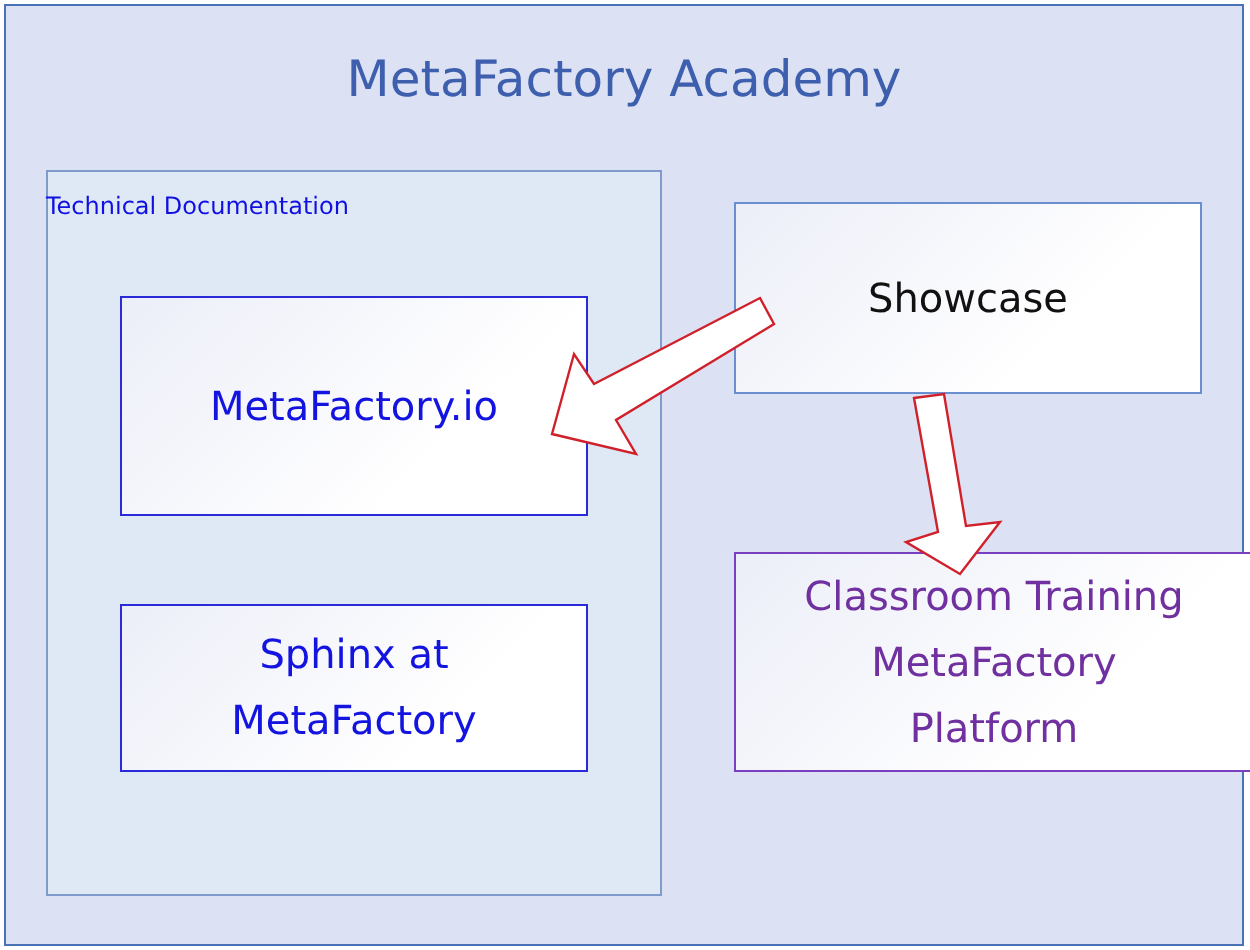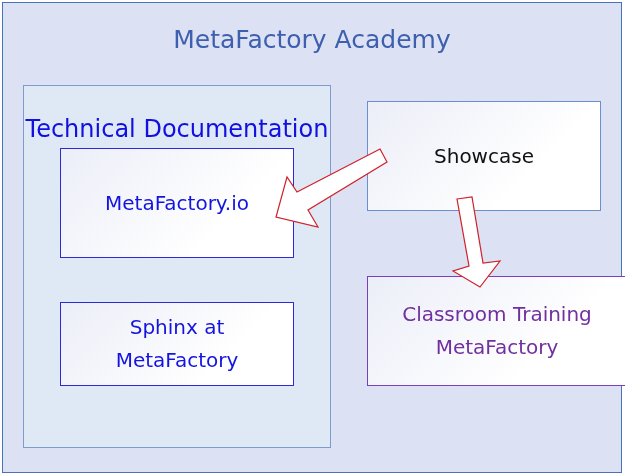--- a/index.html
+++ b/index.html
@@ -6,28 +6,28 @@
     body { width: 625px; height: 475px; position: relative; overflow: hidden;
            font-family: "DejaVu Sans", "Liberation Sans", sans-serif; }
     .box { position: absolute; box-sizing: border-box; display: flex;
            align-items: center; justify-content: center; text-align: center; }
     #outer { left: 2px; top: 2px; width: 620px; height: 471px;
              background: #dce1f3; border: 1.5px solid #4a72b8; }
     #outer-title { position: absolute; left: 2px; top: 12px; width: 620px; text-align: center;
                    font-size: 25px; color: #3e5fae; margin-top: 13px; }
     #techdoc { left: 23px; top: 85px; width: 308px; height: 363px;
                background: #dfe8f5; border: 1.5px solid #7e9bcc; }
-    #techdoc-title { position: absolute; left: 23px; top: 96px; width: 308px; text-align: center;
-                     font-size: 24px; color: #1010e0; margin-top: 19px; }
+    #techdoc-title { position: absolute; left: 23px; top: 96px; width: 308px; 
+                     font-size: 12px; color: #1010e0; }
     .inner-white { background: linear-gradient(135deg, #eceef8 0%, #ffffff 70%); }
     #mfio { left: 60px; top: 148px; width: 234px; height: 110px; border: 1.5px solid #2a2ad8;
             color: #1414e0; font-size: 20px; text-align: right; }
     #sphinx { left: 60px; top: 302px; width: 234px; height: 84px; border: 1.5px solid #2a2ad8;
               color: #1414e0; font-size: 20px; line-height: 33px; }
-    #showcase { left: 367px; top: 101px; width: 234px; height: 110px; border: 1.5px solid #6a8fd0;
+    #showcase { left: 367px; top: 101px; width: 234px; height: 96px; border: 1.5px solid #6a8fd0;
                 color: #111111; font-size: 20px; line-height: 33px; }
     #classroom { left: 367px; top: 276px; width: 260px; height: 110px; border: 1.5px solid #7a3fbf;
                  color: #7030a0; font-size: 20px; line-height: 33px; }
     .lines span { display: block; }
     svg#arrows { position: absolute; left: 0; top: 0; }
   </style>
 </head>
 <body>
 
 <div class="box" id="outer"></div>
@@ -50,19 +50,20 @@
 <div class="box inner-white lines" id="showcase">
   <div>
     <span>Showcase</span>
   </div>
 </div>
 
 <div class="box inner-white lines" id="classroom">
   <div>
     <span>Classroom Training</span>
     <span>MetaFactory</span>
+    <span>Platform</span>
   </div>
 </div>
 
 <svg id="arrows" width="625" height="475">
   <polygon points="380,149 387,162 308,210 318,227 276,217 287,177 297,192" fill="#ffffff" stroke="#d0202a" stroke-width="1.2" stroke-linejoin="miter"></polygon>
   <polygon points="457,199 472,197 483,263 500,261 480,287 453,271 469,266" fill="#ffffff" stroke="#d0202a" stroke-width="1.2" stroke-linejoin="miter"></polygon>
 </svg>
 
 </body></html>

